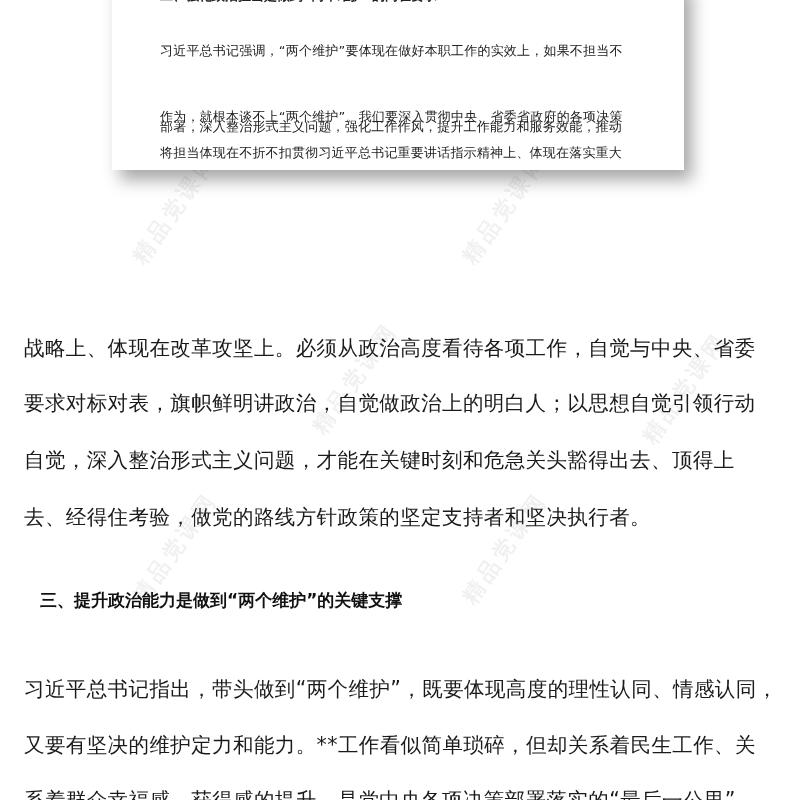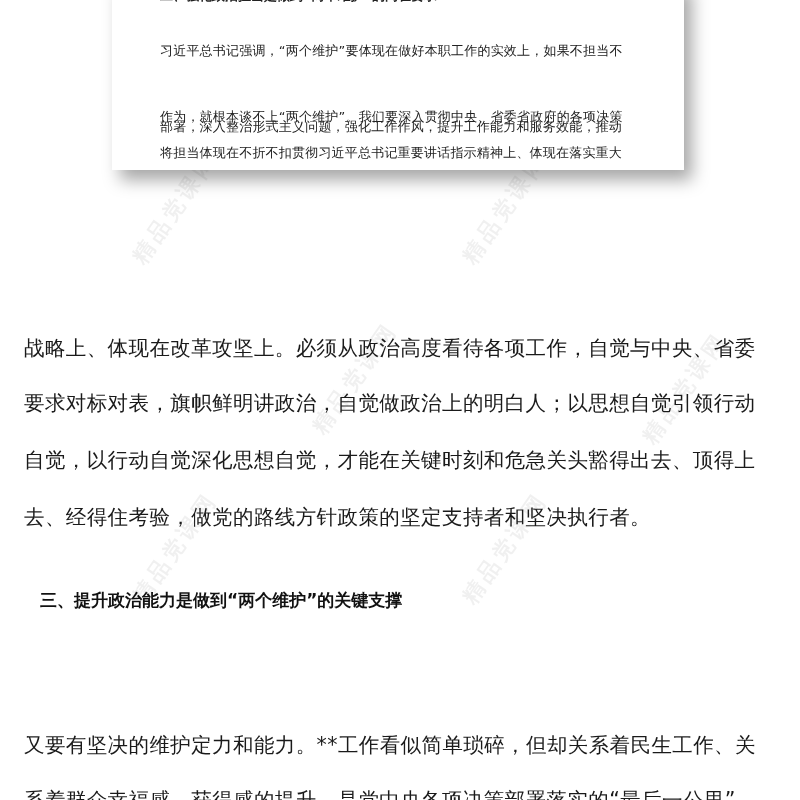--- a/index.html
+++ b/index.html
@@ -90,21 +90,22 @@
   <div class="card">
     <div class="card-heading">二、强化政治担当是做到“两个维护”的内在要求</div>
     <div class="card-line" style="top:62px;">习近平总书记强调，“两个维护”要体现在做好本职工作的实效上，如果不担当不</div>
     <div class="card-line" style="top:100px;margin-top:28px;">作为，就根本谈不上“两个维护”。我们要深入贯彻中央、省委省政府的各项决策</div>
     <div class="card-line" style="top:138px;text-align:right;">部署，深入整治形式主义问题，强化工作作风，提升工作能力和服务效能，推动</div>
     <div class="card-line" style="top:164px;text-align:right;">将担当体现在不折不扣贯彻习近平总书记重要讲话指示精神上、体现在落实重大</div>
   </div>
 
   <div class="line" style="top:334px;">战略上、体现在改革攻坚上。必须从政治高度看待各项工作，自觉与中央、省委</div>
   <div class="line" style="top:389px;">要求对标对表，旗帜鲜明讲政治，自觉做政治上的明白人；以思想自觉引领行动</div>
-  <div class="line" style="top:446px;">自觉，以行动自觉深化思想自觉，才能在关键时刻和危急关头豁得出去、顶得上</div>
+  <div class="line" style="top:446px;">自觉，深入整治形式主义问题，才能在关键时刻和危急关头豁得出去、顶得上</div>
   <div class="line" style="top:503px;">去、经得住考验，做党的路线方针政策的坚定支持者和坚决执行者。</div>
 
   <div class="section-heading" style="top:589px;">三、提升政治能力是做到“两个维护”的关键支撑</div>
 
+  <div class="line" style="top:675px;">习近平总书记指出，带头做到“两个维护”，既要体现高度的理性认同、情感认同，</div>
   <div class="line" style="top:731px;">又要有坚决的维护定力和能力。**工作看似简单琐碎，但却关系着民生工作、关</div>
   <div class="line" style="top:786px;">系着群众幸福感、获得感的提升，是党中央各项决策部署落实的“最后一公里”</div>
 
 </div>
 
 </body></html>

